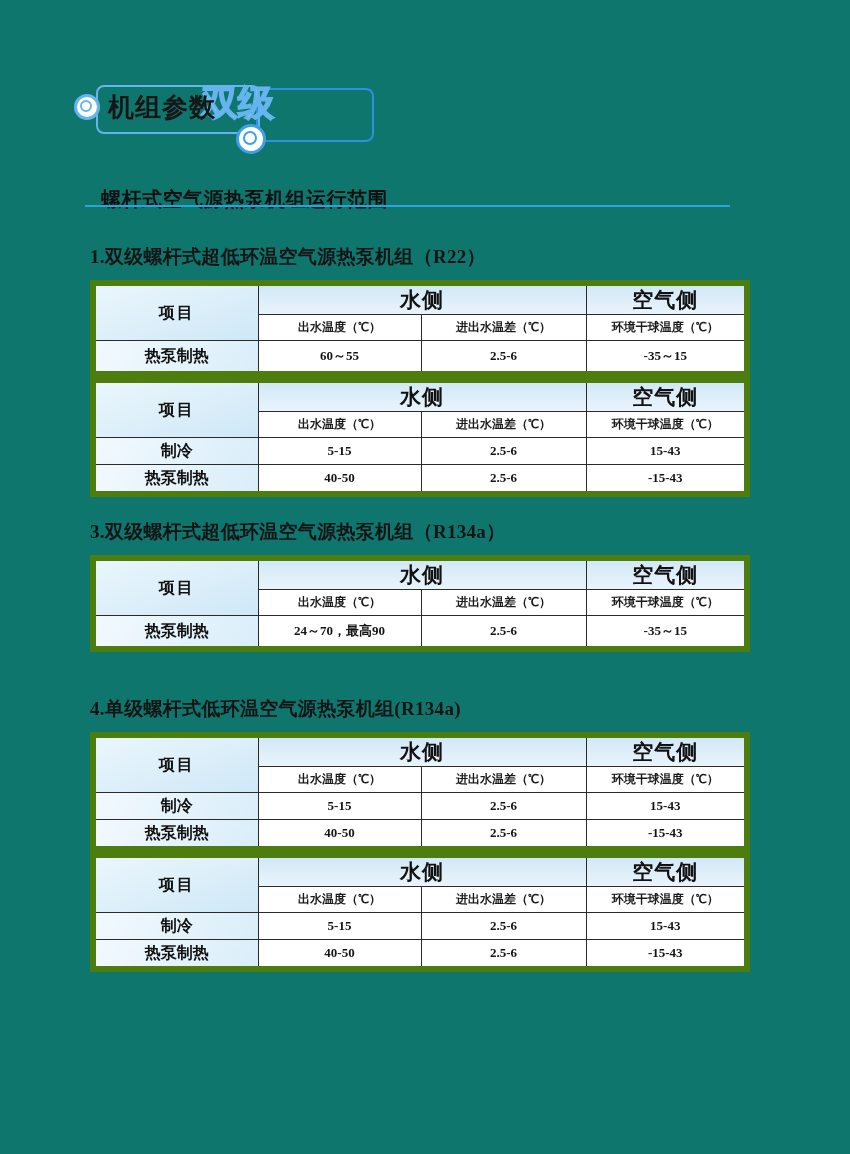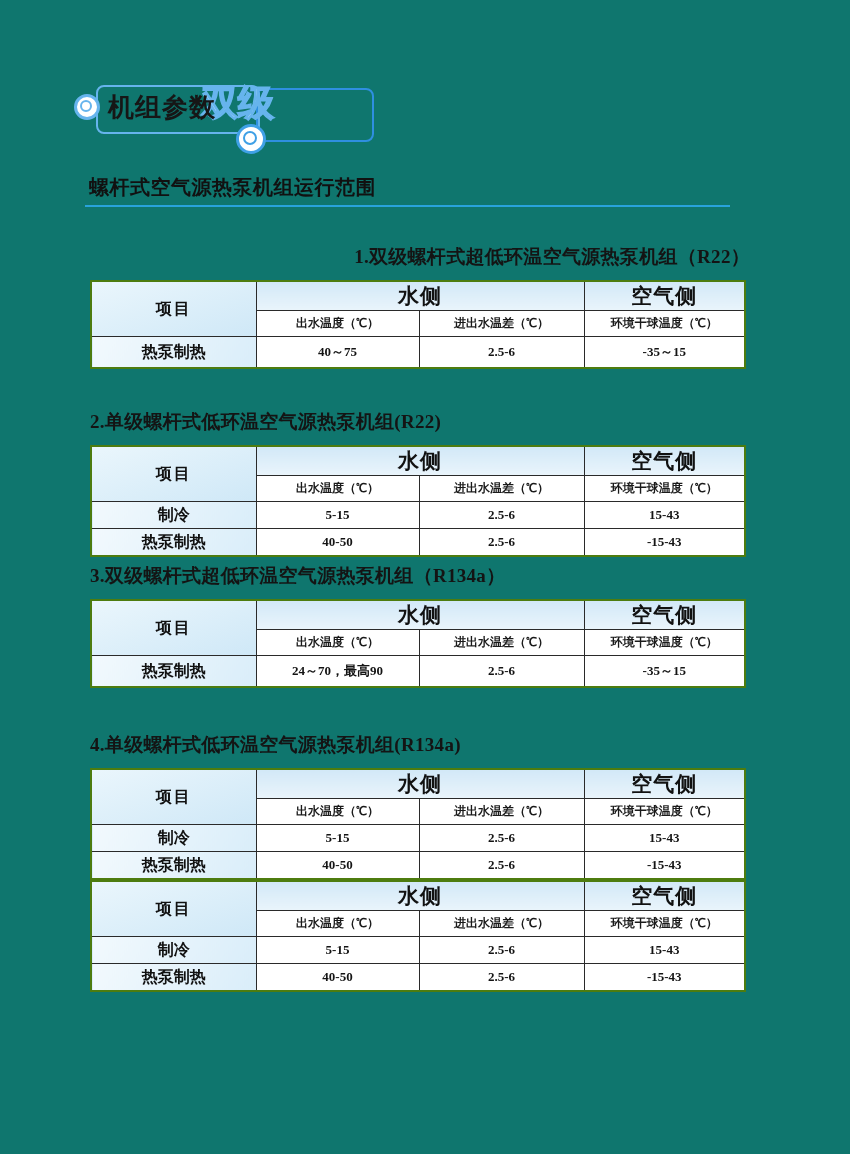--- a/index.html
+++ b/index.html
@@ -30,40 +30,40 @@
   .logo-shuang{
     position:absolute;left:132px;top:1px;font-size:36px;font-weight:800;white-space:nowrap;
     color:#dff1fb;-webkit-text-stroke:1.5px var(--logo-light,#63b1ec);letter-spacing:0;
   }
   .logo-zhi{
     position:absolute;left:196px;top:6px;font-size:44px;font-weight:800;white-space:nowrap;
     color:#cfe4f7;-webkit-text-stroke:2px var(--logo-deep,#2f8fe0);
   }
   
   .page-title{
-    margin:4px;position:absolute;left:85px;top:170px;
+    margin:16px;position:absolute;left:85px;top:170px;
     font-size:20px;font-weight:bold;color:#111;letter-spacing:0.5px;
   }
   .rule{
     position:absolute;left:85px;top:205px;width:645px;height:2px;
     background:var(--accent-blue,#29a3dc);
   }
   .content{position:absolute;left:90px;top:207px;width:660px;}
   .sec-title{
     margin:0 0 10px 0;font-size:19px;font-weight:600;color:#141414;letter-spacing:0.3px;
   }
-  .sec1 .sec-title{margin-top:37px;text-align:right;}
+  .sec1 .sec-title{margin-top:37px;}
   .sec2 .sec-title{margin-top:40px;}
-  .sec3 .sec-title{margin-top:6px;}
+  .sec3 .sec-title{margin-top:22px;}
   .sec4 .sec-title{margin-top:44px;}
   .sec5 .sec-title{margin-top:20px;}
   
   table.spec{
     border-collapse:collapse;table-layout:fixed;width:654px;
-    border:2px solid #4d7c0f;
+    border:6px solid #4d7c0f;
   }
   table.spec td{
     border:1px solid #2a2a2a;text-align:center;vertical-align:middle;
     padding:0 2px;
   }
   tr.h1row td{height:25px;}
   tr.h2row td{height:25px;}
   tr.drow td{height:26px;}
   table.one-row tr.drow td{height:30px;}
   .item-cell{
@@ -117,30 +117,29 @@
           <td class="group-cell" colspan="2">水侧</td>
           <td class="group-cell">空气侧</td>
         </tr>
         <tr class="h2row">
           <td class="sub-cell">出水温度（℃）</td>
           <td class="sub-cell">进出水温差（℃）</td>
           <td class="sub-cell">环境干球温度（℃）</td>
         </tr>
         <tr class="drow">
           <td class="label-cell">热泵制热</td>
-          <td class="val-cell">40～75</td>
+          <td class="val-cell">60～55</td>
           <td class="val-cell">2.5-6</td>
           <td class="val-cell">-35～15</td>
         </tr>
       </tbody>
         </table>
     </section>
 
     <section class="sec2">
-      <h2 class="sec-title">2.单级螺杆式低环温空气源热泵机组(R22)</h2>
       <table class="spec">
         <colgroup>
             <col style="width:165px">
             <col style="width:163px">
             <col style="width:165px">
             <col style="width:161px">
           </colgroup>
         <tbody>
             <tr class="h1row">
           <td class="item-cell" rowspan="2">项目</td>

